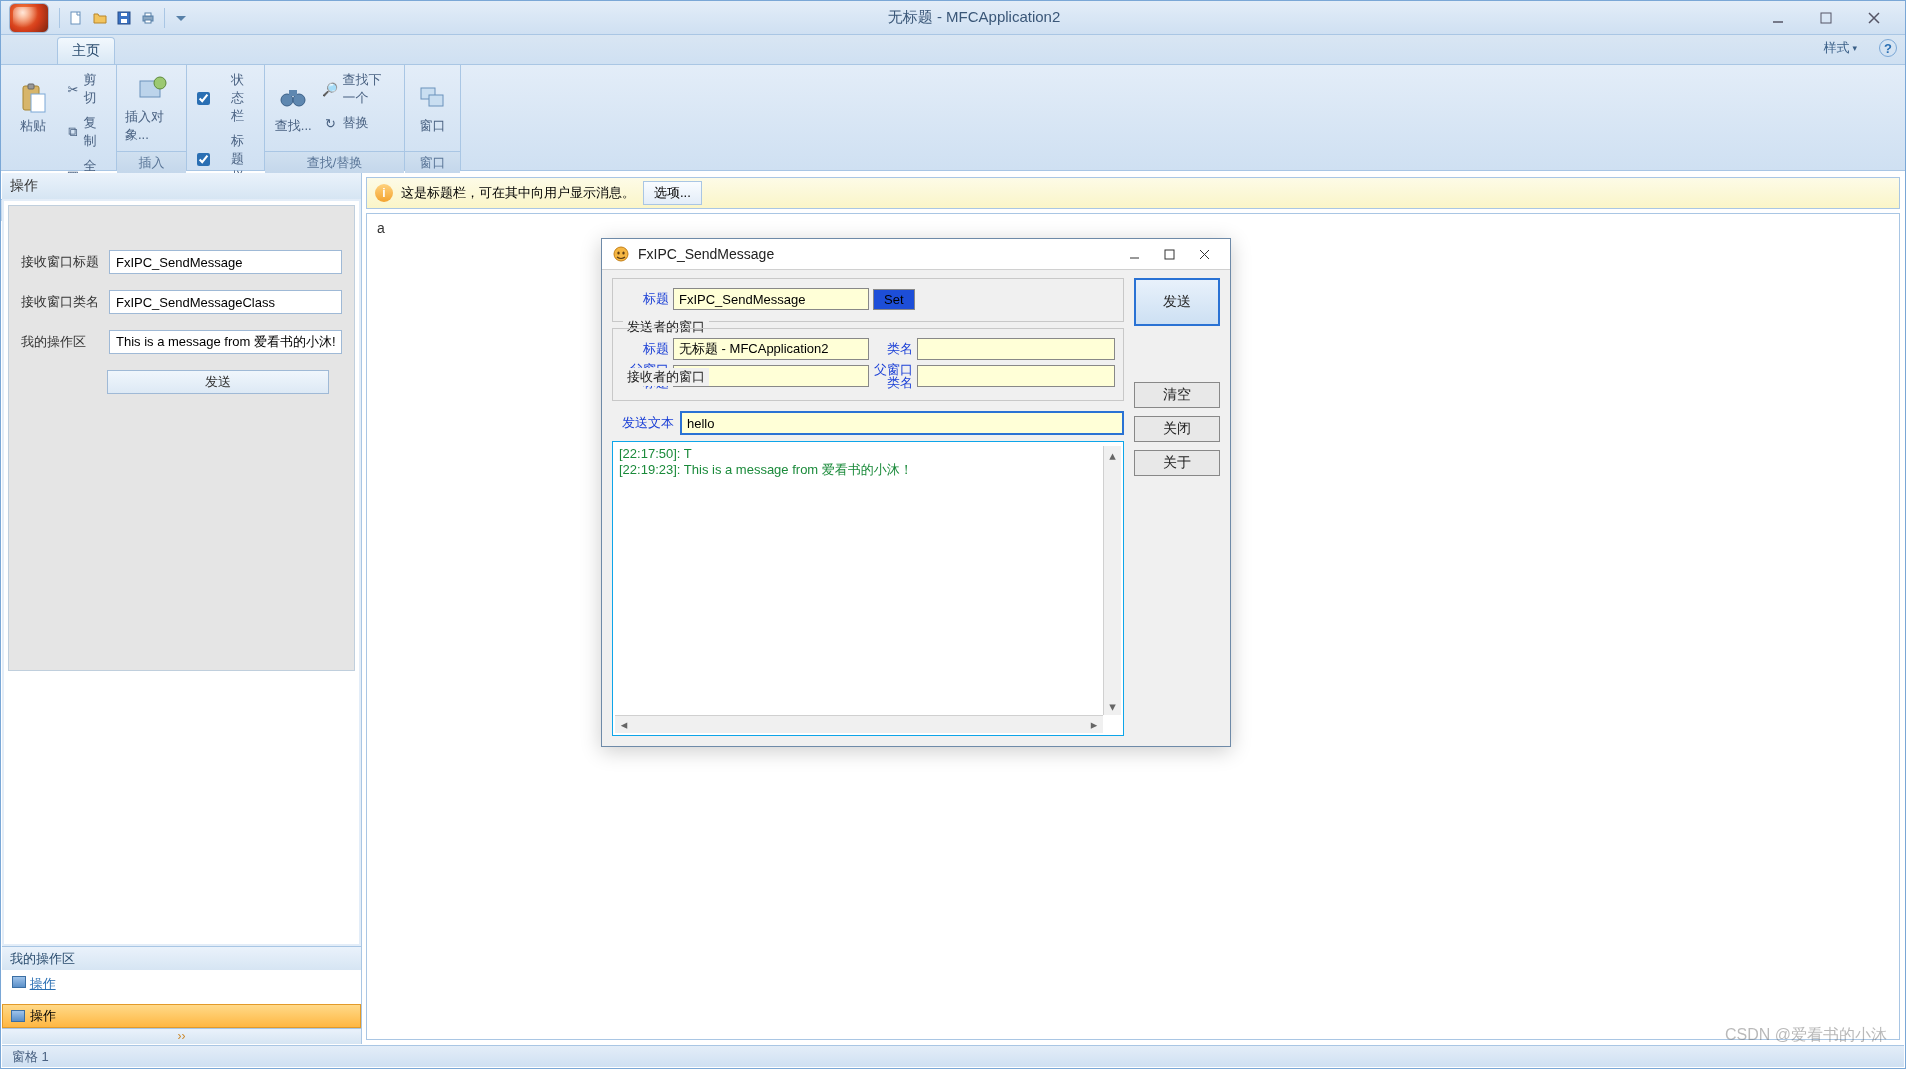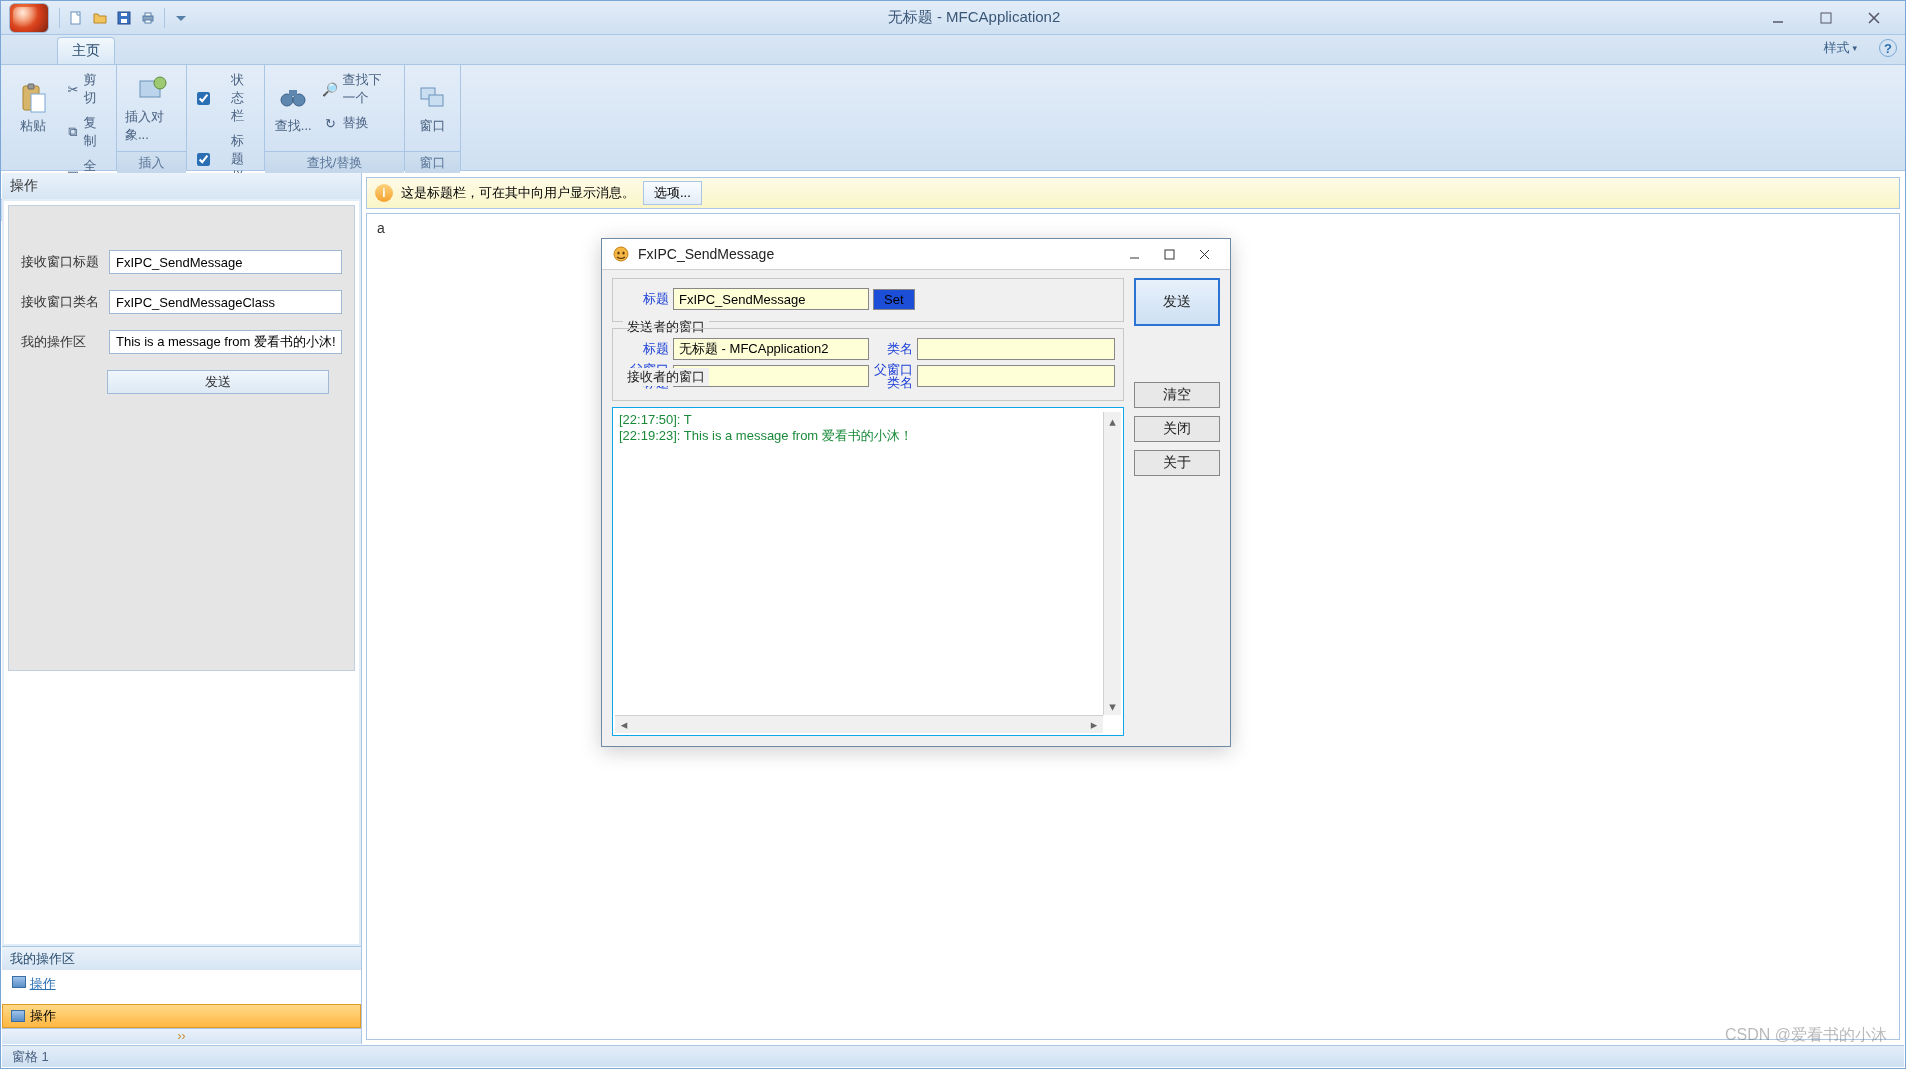--- a/index.html
+++ b/index.html
@@ -371,20 +371,24 @@
           </div>
           <div class="frow">
             <label style="white-space:pre-line; line-height:1.0;">父窗口
 标题</label>
             <input type="text" style="flex: 0 0 196px;" value="">
             <label style="width:40px; white-space:pre-line; line-height:1.0;">父窗口
 类名</label>
             <input type="text" value="" style="">
           </div>
         </div>
+        <div class="sendtextrow">
+          <label>发送文本</label>
+          <input type="text" value="hello" style="">
+        </div>
         <div class="logbox">
           <div class="line">[22:17:50]: T</div>
           <div class="line">[22:19:23]: This is a message from 爱看书的小沐！</div>
           <div class="scrollv">
             <div class="thumb-up">▴</div>
             <div class="thumb-down" style="position:absolute;bottom:0;width:100%;">▾</div>
           </div>
           <div class="scrollh">
             <div class="th-left">◂</div>
             <div class="th-right">▸</div>

